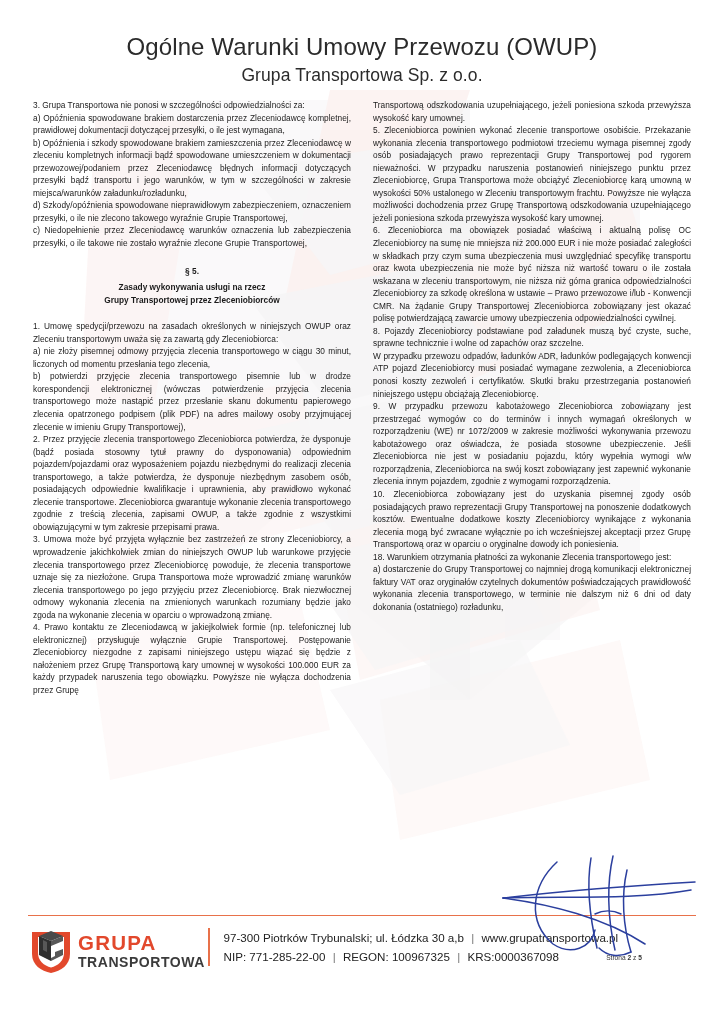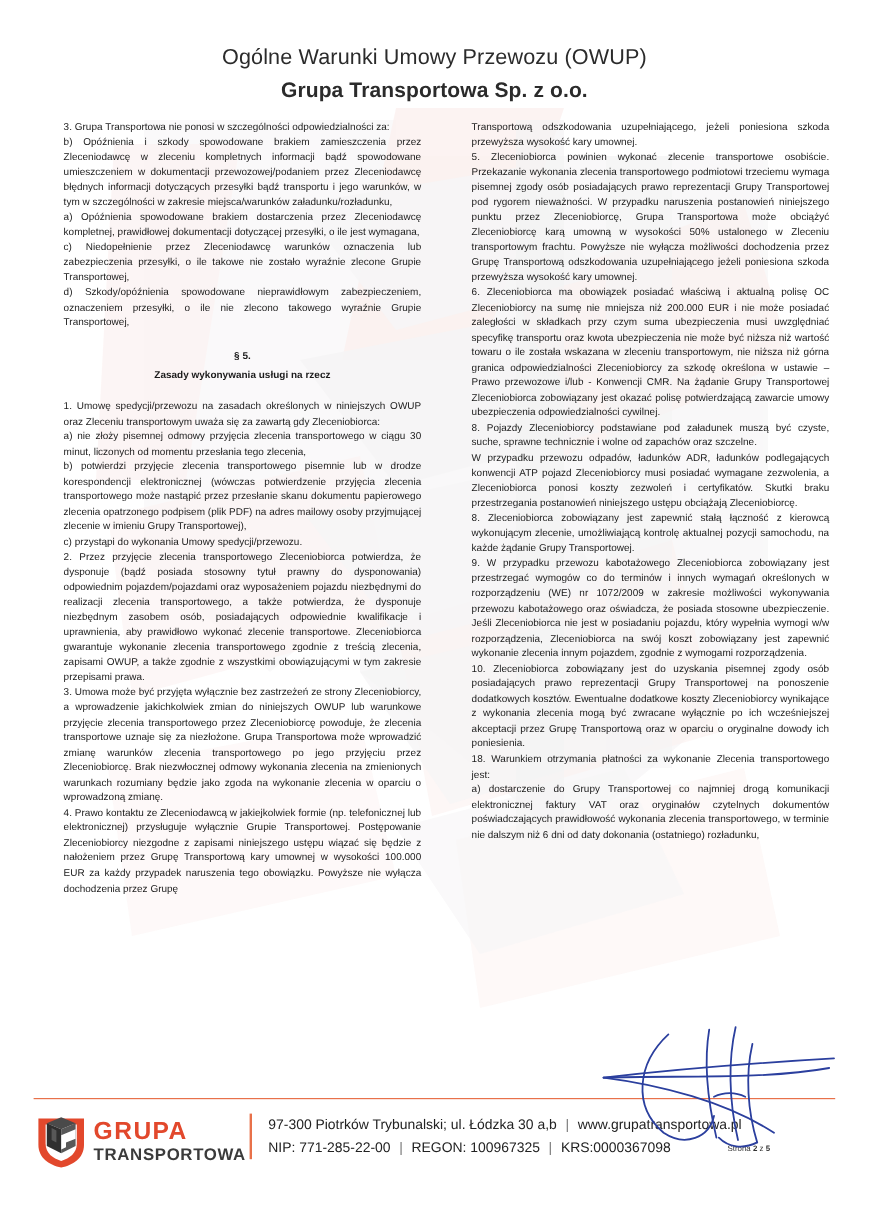--- a/index.html
+++ b/index.html
@@ -32,32 +32,32 @@
   
   .doc-title {
     position: absolute;
     left: 0;
     top: 34px;
     width: 724px;
     text-align: center;
     z-index: 3;
   }
   .doc-title .line1 {
-    font-size: 18px;
+    font-size: 24px;
     color: #2b2b2b;
     letter-spacing: 0.1px;
     line-height: 26px;
     font-weight: 400;
   }
   .doc-title .line2 {
     font-size: 17.5px;
     color: #2b2b2b;
     letter-spacing: 0.1px;
     line-height: 26px;
-    font-weight: 700;
+    font-weight: 400;
     margin-top: 2px;
   }
 
   
   .body-cols {
     position: absolute;
     left: 33px;
     top: 99px;
     width: 658px;
     height: 815px;
@@ -66,21 +66,20 @@
     gap: 22px;
   }
   .col {
     width: 318px;
     font-size: 8.3px;
     line-height: 12.55px;
     color: #1b1b1b;
     text-align: justify;
     text-justify: inter-word;
     letter-spacing: 0.02px;
-    margin-left: 20px;
   }
   .col p {
     margin: 0;
   }
 
   .heading-block {
     text-align: center;
     margin: 15px 0 13px 0;
     font-weight: bold;
     line-height: 13.2px;
@@ -206,46 +205,45 @@
 
   <div class="doc-title">
     <div class="line1">Ogólne Warunki Umowy Przewozu (OWUP)</div>
     <div class="line2">Grupa Transportowa Sp. z o.o.</div>
   </div>
 
   <div class="body-cols">
 
     <div class="col">
       <p>3. Grupa Transportowa nie ponosi w szczególności odpowiedzialności za:</p>
+      <p>a) Opóźnienia spowodowane brakiem dostarczenia przez Zleceniodawcę kompletnej, prawidłowej dokumentacji dotyczącej przesyłki, o ile jest wymagana,</p>
       <p>b) Opóźnienia i szkody spowodowane brakiem zamieszczenia przez Zleceniodawcę w zleceniu kompletnych informacji bądź spowodowane umieszczeniem w dokumentacji przewozowej/podaniem przez Zleceniodawcę błędnych informacji dotyczących przesyłki bądź transportu i jego warunków, w tym w szczególności w zakresie miejsca/warunków załadunku/rozładunku,</p>
-      <p>a) Opóźnienia spowodowane brakiem dostarczenia przez Zleceniodawcę kompletnej, prawidłowej dokumentacji dotyczącej przesyłki, o ile jest wymagana,</p>
+      <p>d) Szkody/opóźnienia spowodowane nieprawidłowym zabezpieczeniem, oznaczeniem przesyłki, o ile nie zlecono takowego wyraźnie Grupie Transportowej,</p>
       <p>c) Niedopełnienie przez Zleceniodawcę warunków oznaczenia lub zabezpieczenia przesyłki, o ile takowe nie zostało wyraźnie zlecone Grupie Transportowej,</p>
-      <p>d) Szkody/opóźnienia spowodowane nieprawidłowym zabezpieczeniem, oznaczeniem przesyłki, o ile nie zlecono takowego wyraźnie Grupie Transportowej,</p>
 
       <div class="heading-block">
         <span class="para-mark">§ 5.</span>
         <span class="h-l1">Zasady wykonywania usługi na rzecz</span>
+        <span class="h-l2">Grupy Transportowej przez Zleceniobiorców</span>
       </div>
 
       <p>1. Umowę spedycji/przewozu na zasadach określonych w niniejszych OWUP oraz Zleceniu transportowym uważa się za zawartą gdy Zleceniobiorca:</p>
       <p>a) nie złoży pisemnej odmowy przyjęcia zlecenia transportowego w ciągu 30 minut, liczonych od momentu przesłania tego zlecenia,</p>
       <p>b) potwierdzi przyjęcie zlecenia transportowego pisemnie lub w drodze korespondencji elektronicznej (wówczas potwierdzenie przyjęcia zlecenia transportowego może nastąpić przez przesłanie skanu dokumentu papierowego zlecenia opatrzonego podpisem (plik PDF) na adres mailowy osoby przyjmującej zlecenie w imieniu Grupy Transportowej),</p>
-      <p>c) przystąpi do wykonania Umowy spedycji/przewozu.</p>
       <p>2. Przez przyjęcie zlecenia transportowego Zleceniobiorca potwierdza, że dysponuje (bądź posiada stosowny tytuł prawny do dysponowania) odpowiednim pojazdem/pojazdami oraz wyposażeniem pojazdu niezbędnymi do realizacji zlecenia transportowego, a także potwierdza, że dysponuje niezbędnym zasobem osób, posiadających odpowiednie kwalifikacje i uprawnienia, aby prawidłowo wykonać zlecenie transportowe. Zleceniobiorca gwarantuje wykonanie zlecenia transportowego zgodnie z treścią zlecenia, zapisami OWUP, a także zgodnie z wszystkimi obowiązującymi w tym zakresie przepisami prawa.</p>
       <p>3. Umowa może być przyjęta wyłącznie bez zastrzeżeń ze strony Zleceniobiorcy, a wprowadzenie jakichkolwiek zmian do niniejszych OWUP lub warunkowe przyjęcie zlecenia transportowego przez Zleceniobiorcę powoduje, że zlecenia transportowe uznaje się za niezłożone. Grupa Transportowa może wprowadzić zmianę warunków zlecenia transportowego po jego przyjęciu przez Zleceniobiorcę. Brak niezwłocznej odmowy wykonania zlecenia na zmienionych warunkach rozumiany będzie jako zgoda na wykonanie zlecenia w oparciu o wprowadzoną zmianę.</p>
       <p>4. Prawo kontaktu ze Zleceniodawcą w jakiejkolwiek formie (np. telefonicznej lub elektronicznej) przysługuje wyłącznie Grupie Transportowej. Postępowanie Zleceniobiorcy niezgodne z zapisami niniejszego ustępu wiązać się będzie z nałożeniem przez Grupę Transportową kary umownej w wysokości 100.000 EUR za każdy przypadek naruszenia tego obowiązku. Powyższe nie wyłącza dochodzenia przez Grupę</p>
     </div>
 
     <div class="col">
       <p>Transportową odszkodowania uzupełniającego, jeżeli poniesiona szkoda przewyższa wysokość kary umownej.</p>
       <p>5. Zleceniobiorca powinien wykonać zlecenie transportowe osobiście. Przekazanie wykonania zlecenia transportowego podmiotowi trzeciemu wymaga pisemnej zgody osób posiadających prawo reprezentacji Grupy Transportowej pod rygorem nieważności. W przypadku naruszenia postanowień niniejszego punktu przez Zleceniobiorcę, Grupa Transportowa może obciążyć Zleceniobiorcę karą umowną w wysokości 50% ustalonego w Zleceniu transportowym frachtu. Powyższe nie wyłącza możliwości dochodzenia przez Grupę Transportową odszkodowania uzupełniającego jeżeli poniesiona szkoda przewyższa wysokość kary umownej.</p>
       <p>6. Zleceniobiorca ma obowiązek posiadać właściwą i aktualną polisę OC Zleceniobiorcy na sumę nie mniejsza niż 200.000 EUR i nie może posiadać zaległości w składkach przy czym suma ubezpieczenia musi uwzględniać specyfikę transportu oraz kwota ubezpieczenia nie może być niższa niż wartość towaru o ile została wskazana w zleceniu transportowym, nie niższa niż górna granica odpowiedzialności Zleceniobiorcy za szkodę określona w ustawie – Prawo przewozowe i/lub - Konwencji CMR. Na żądanie Grupy Transportowej Zleceniobiorca zobowiązany jest okazać polisę potwierdzającą zawarcie umowy ubezpieczenia odpowiedzialności cywilnej.</p>
       <p>8. Pojazdy Zleceniobiorcy podstawiane pod załadunek muszą być czyste, suche, sprawne technicznie i wolne od zapachów oraz szczelne.</p>
       <p>W przypadku przewozu odpadów, ładunków ADR, ładunków podlegających konwencji ATP pojazd Zleceniobiorcy musi posiadać wymagane zezwolenia, a Zleceniobiorca ponosi koszty zezwoleń i certyfikatów. Skutki braku przestrzegania postanowień niniejszego ustępu obciążają Zleceniobiorcę.</p>
-      <p>8. Zleceniobiorca zobowiązany jest zapewnić stałą łączność z kierowcą wykonującym zlecenie, umożliwiającą kontrolę aktualnej pozycji samochodu, na każde żądanie Grupy Transportowej.</p>
       <p>9. W przypadku przewozu kabotażowego Zleceniobiorca zobowiązany jest przestrzegać wymogów co do terminów i innych wymagań określonych w rozporządzeniu (WE) nr 1072/2009 w zakresie możliwości wykonywania przewozu kabotażowego oraz oświadcza, że posiada stosowne ubezpieczenie. Jeśli Zleceniobiorca nie jest w posiadaniu pojazdu, który wypełnia wymogi w/w rozporządzenia, Zleceniobiorca na swój koszt zobowiązany jest zapewnić wykonanie zlecenia innym pojazdem, zgodnie z wymogami rozporządzenia.</p>
       <p>10. Zleceniobiorca zobowiązany jest do uzyskania pisemnej zgody osób posiadających prawo reprezentacji Grupy Transportowej na ponoszenie dodatkowych kosztów. Ewentualne dodatkowe koszty Zleceniobiorcy wynikające z wykonania zlecenia mogą być zwracane wyłącznie po ich wcześniejszej akceptacji przez Grupę Transportową oraz w oparciu o oryginalne dowody ich poniesienia.</p>
       <p>18. Warunkiem otrzymania płatności za wykonanie Zlecenia transportowego jest:</p>
       <p>a) dostarczenie do Grupy Transportowej co najmniej drogą komunikacji elektronicznej faktury VAT oraz oryginałów czytelnych dokumentów poświadczających prawidłowość wykonania zlecenia transportowego, w terminie nie dalszym niż 6 dni od daty dokonania (ostatniego) rozładunku,</p>
     </div>
   </div>
 
   <svg class="signature" viewBox="0 0 215 115">
     <g fill="none" stroke="#2b3f9e" stroke-width="1.5" stroke-linecap="round">
       <path d="M 8 46 C 60 40 130 34 200 30"></path>

